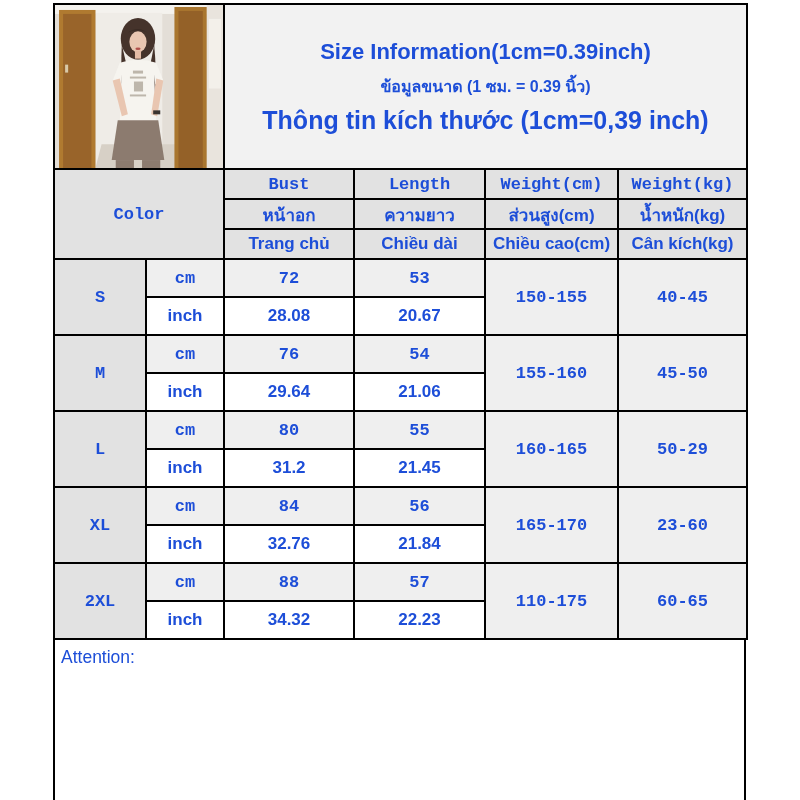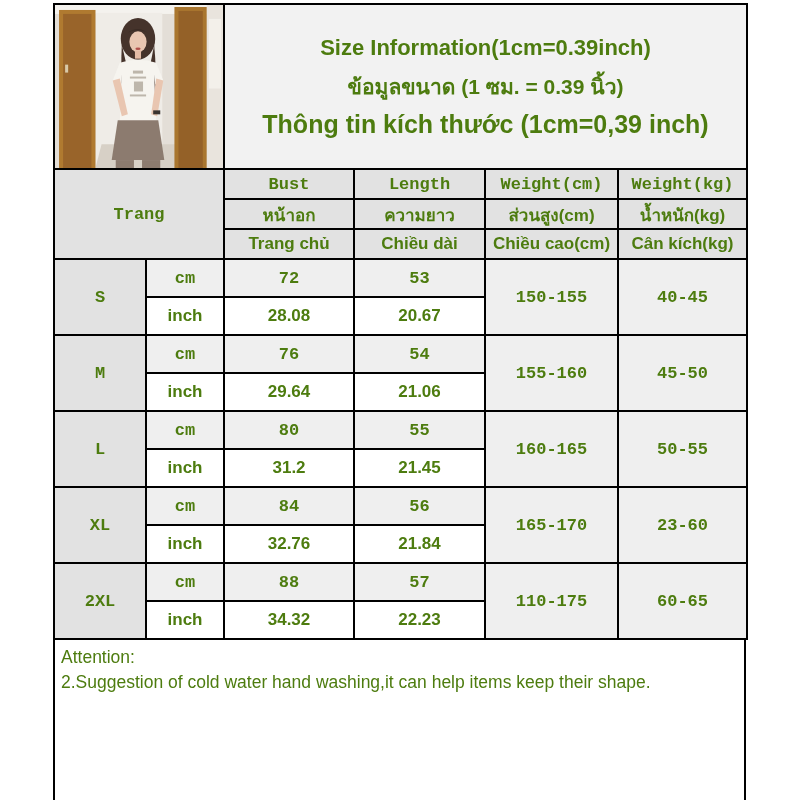--- a/index.html
+++ b/index.html
@@ -1,19 +1,19 @@
 <!DOCTYPE html>
 <html><head>
 <meta charset="utf-8">
 <style>
   * { margin:0; padding:0; box-sizing:border-box; }
   html,body { background:#ffffff; }
   .canvas {
     position:relative; width:800px; height:800px; background:#ffffff;
-    font-family:"Liberation Sans","DejaVu Sans",sans-serif; color:#4d7c0f;
+    font-family:"Liberation Sans","DejaVu Sans",sans-serif; color:#1d4ed8;
   }
   .sheet { position:absolute; left:53px; top:3px; width:693px; }
 
   table.size-table {
     border-collapse:collapse; table-layout:fixed; width:693px;
   }
   table.size-table td, table.size-table th {
     border:2px solid #000; text-align:center; vertical-align:middle;
     font-weight:bold; font-size:17px; padding:0; overflow:hidden;
   }
@@ -24,21 +24,21 @@
   .bg-head  { background:#e2e2e2; }
   .bg-light { background:#efefef; }
   .bg-white { background:#ffffff; }
   .bg-title { background:#f2f2f2; }
 
   .photo-cell { padding:0; background:#fff; }
   .photo-cell svg { display:block; width:100%; height:163px; }
 
   .title-cell { vertical-align:middle; }
   .title-l1 { font-size:22px; font-weight:bold; margin-bottom:9px; }
-  .title-l2 { font-size:21px; font-weight:bold; margin-bottom:7px; }
+  .title-l2 { font-size:16px; font-weight:bold; margin-bottom:7px; }
   .title-l3 { font-size:25px; font-weight:bold; }
 
   .size-big   { font-size:34px; font-weight:bold; }
   .size-label { font-size:20px; font-weight:bold; }
   .thick-top  { border-top:3px solid #000;font-family:Liberation Mono, monospace; }
 
   .attention {
     width:693px; height:192px; border:2px solid #000; border-top:none;
     padding:5px 0 0 6px; font-size:17.5px; line-height:1.42;
     background:#fff; font-weight:normal;
@@ -100,21 +100,21 @@
           </svg>
         </td>
         <td colspan="4" class="bg-title title-cell">
           <div class="title-l1">Size Information(1cm=0.39inch)</div>
           <div class="title-l2">ข้อมูลขนาด (1 ซม. = 0.39 นิ้ว)</div>
           <div class="title-l3">Thông tin kích thước (1cm=0,39 inch)</div>
         </td>
       </tr>
 
       <tr class="h-head">
-        <th colspan="2" rowspan="3" class="bg-head size-big thick-top">Trang</th>
+        <th colspan="2" rowspan="3" class="bg-head size-big thick-top">Color</th>
         <th class="bg-head thick-top">Bust</th>
         <th class="bg-head thick-top">Length</th>
         <th class="bg-head thick-top">Weight(cm)</th>
         <th class="bg-head thick-top">Weight(kg)</th>
       </tr>
       <tr class="h-head">
         <th class="bg-head">หน้าอก</th>
         <th class="bg-head">ความยาว</th>
         <th class="bg-head">ส่วนสูง(cm)</th>
         <th class="bg-head">น้ำหนัก(kg)</th>
@@ -153,21 +153,21 @@
         <td class="bg-white">29.64</td>
         <td class="bg-white">21.06</td>
       </tr>
 
       <tr class="h-sub">
         <td rowspan="2" class="bg-head size-label thick-top">L</td>
         <td class="bg-light thick-top">cm</td>
         <td class="bg-light thick-top">80</td>
         <td class="bg-light thick-top">55</td>
         <td rowspan="2" class="bg-light thick-top">160-165</td>
-        <td rowspan="2" class="bg-light thick-top">50-55</td>
+        <td rowspan="2" class="bg-light thick-top">50-29</td>
       </tr>
       <tr class="h-sub">
         <td class="bg-white">inch</td>
         <td class="bg-white">31.2</td>
         <td class="bg-white">21.45</td>
       </tr>
 
       <tr class="h-sub">
         <td rowspan="2" class="bg-head size-label thick-top">XL</td>
         <td class="bg-light thick-top">cm</td>
@@ -193,17 +193,16 @@
       <tr class="h-sub">
         <td class="bg-white">inch</td>
         <td class="bg-white">34.32</td>
         <td class="bg-white">22.23</td>
       </tr>
     </tbody>
       </table>
 
     <div class="attention">
       <div>Attention:</div>
-      <div>2.Suggestion of cold water hand washing,it can help items keep their shape.</div>
     </div>
 
   </div>
 </div>
 
 </body></html>

